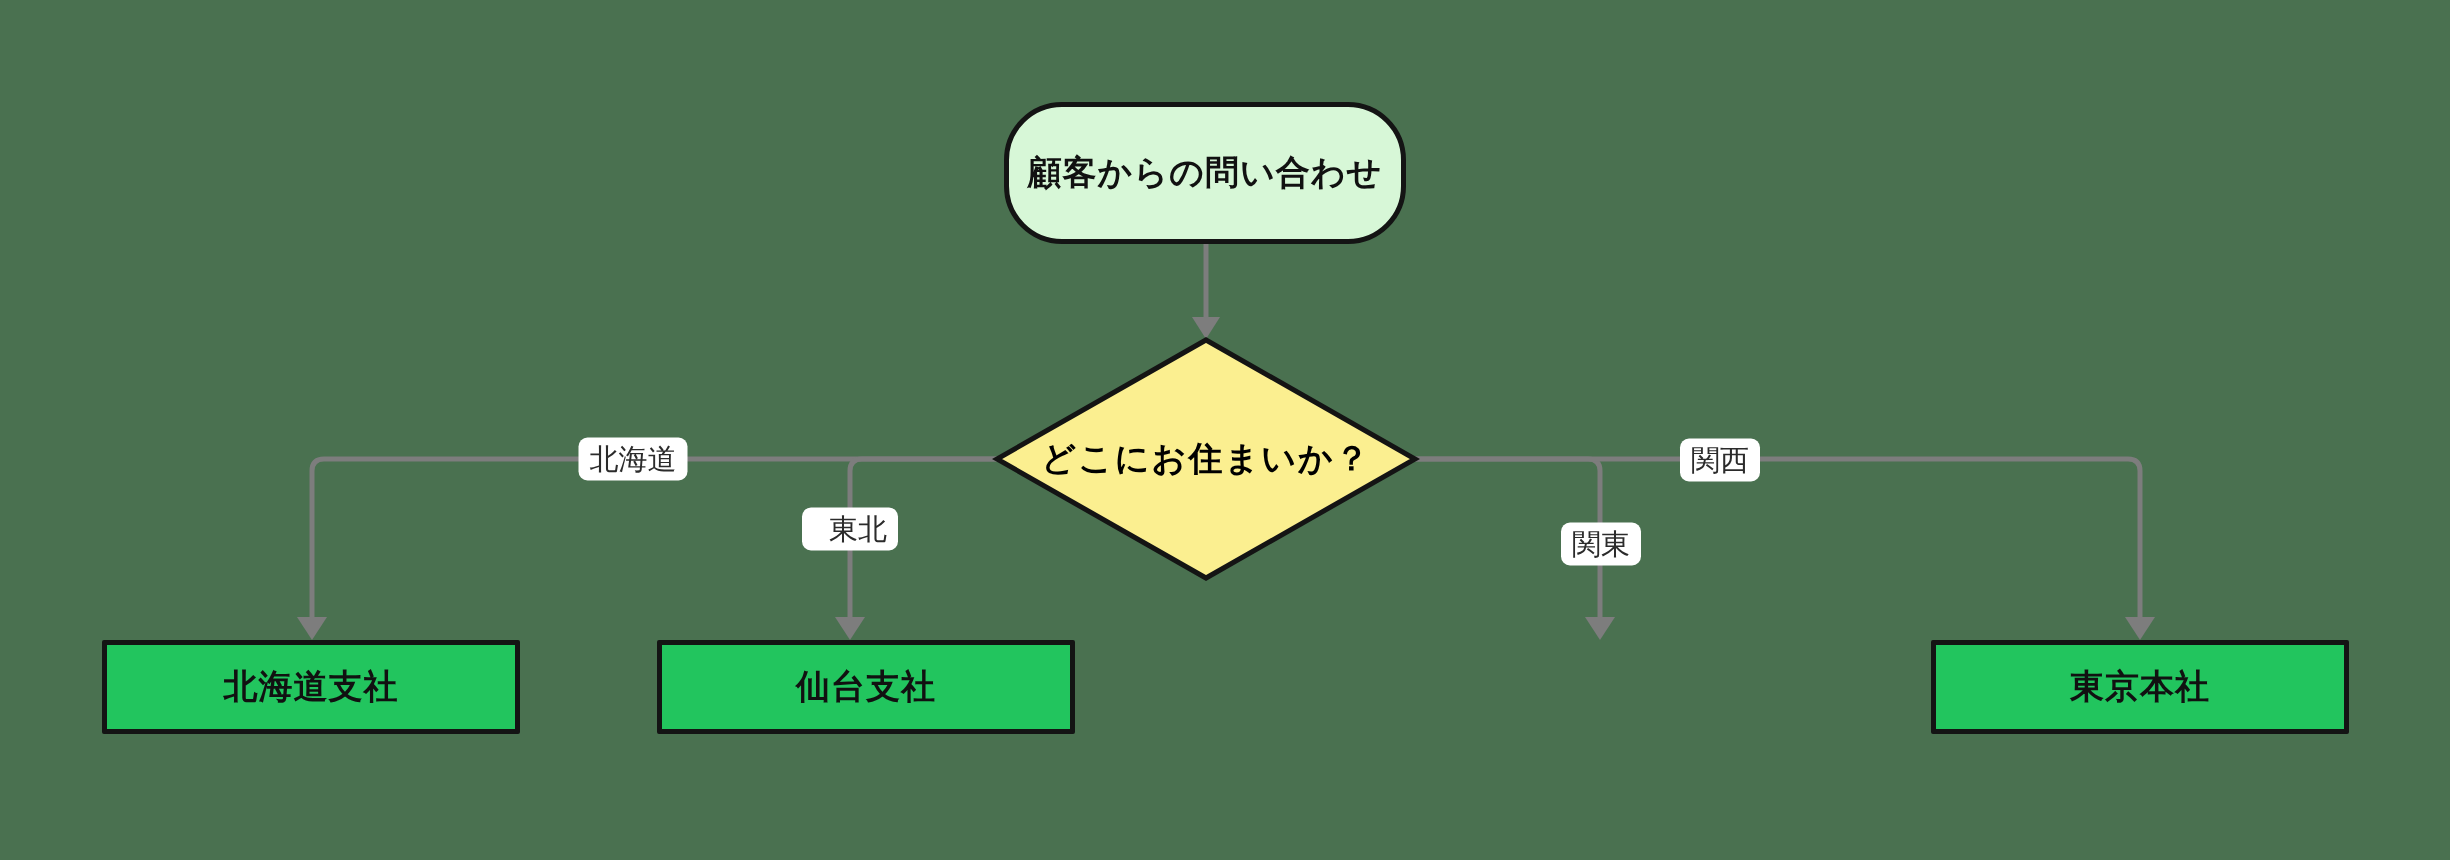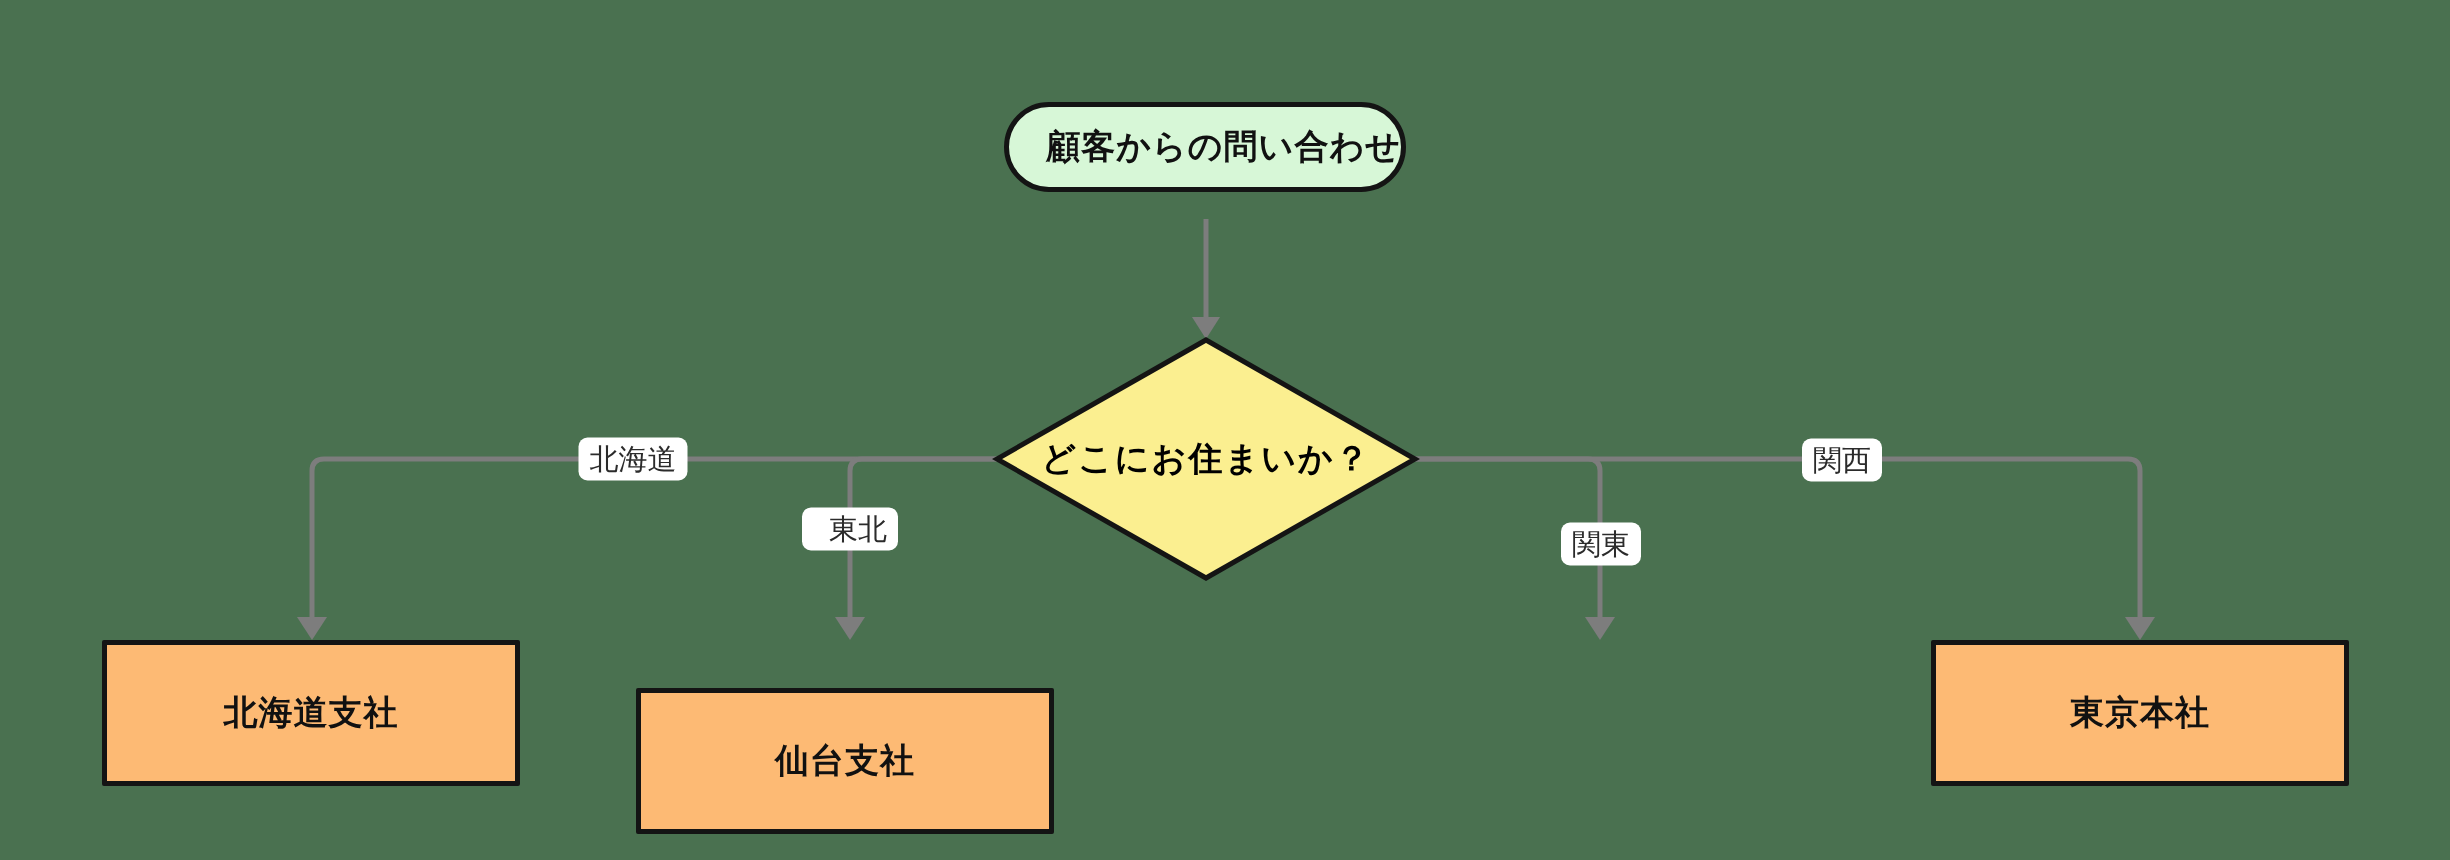--- a/index.html
+++ b/index.html
@@ -44,36 +44,35 @@
     color: #111111;
     font-weight: bold;
     font-size: 34px;
     white-space: nowrap;
     letter-spacing: 1px;
   }
   .stadium {
     left: 1004px;
     top: 102px;
     width: 402px;
-    height: 90px;
+    height: 142px;
     background: #d7f7d7;
     border: 5px solid #141414;
     border-radius: 58px;
-    justify-content: flex-end;
   }
   .result-box {
     top: 640px;
     width: 418px;
-    height: 146px;
-    background: #fdba74;
+    height: 94px;
+    background: #22c55e;
     border: 5px solid #141414;
     border-radius: 2px;
   }
   .box-hokkaido { left: 102px; }
-  .box-sendai   { left: 636px; margin-top: 48px; }
+  .box-sendai   { left: 657px; }
   .box-tokyo    { left: 1391px; }
   .box-osaka    { left: 1931px; }
   .decision-svg {
     position: absolute;
     left: 992px;
     top: 335px;
   }
   .decision-shape {
     fill: #fbef90;
     stroke: #141414;
@@ -98,21 +97,21 @@
     color: #2b2b2b;
     font-size: 29px;
     line-height: 1;
     padding: 7px 11px;
     border-radius: 9px;
     white-space: nowrap;
   }
   .lbl-hokkaido { left: 633px;  top: 459px; }
   .lbl-tohoku   { left: 850px;  top: 529px; padding-left: 27px; }
   .lbl-kanto    { left: 1601px; top: 544px; }
-  .lbl-kansai   { left: 1842px; top: 460px; }
+  .lbl-kansai   { left: 1720px; top: 460px; }
 </style>
 </head>
 <body>
 
 <div class="canvas">
 
   <svg class="edges-svg" width="2450" height="860" viewBox="0 0 2450 860">
 
     <path class="edge-path" d="M1206 219 L1206 320"></path>
     <polygon class="arrowhead" points="1192,317 1220,317 1206,339"></polygon>

